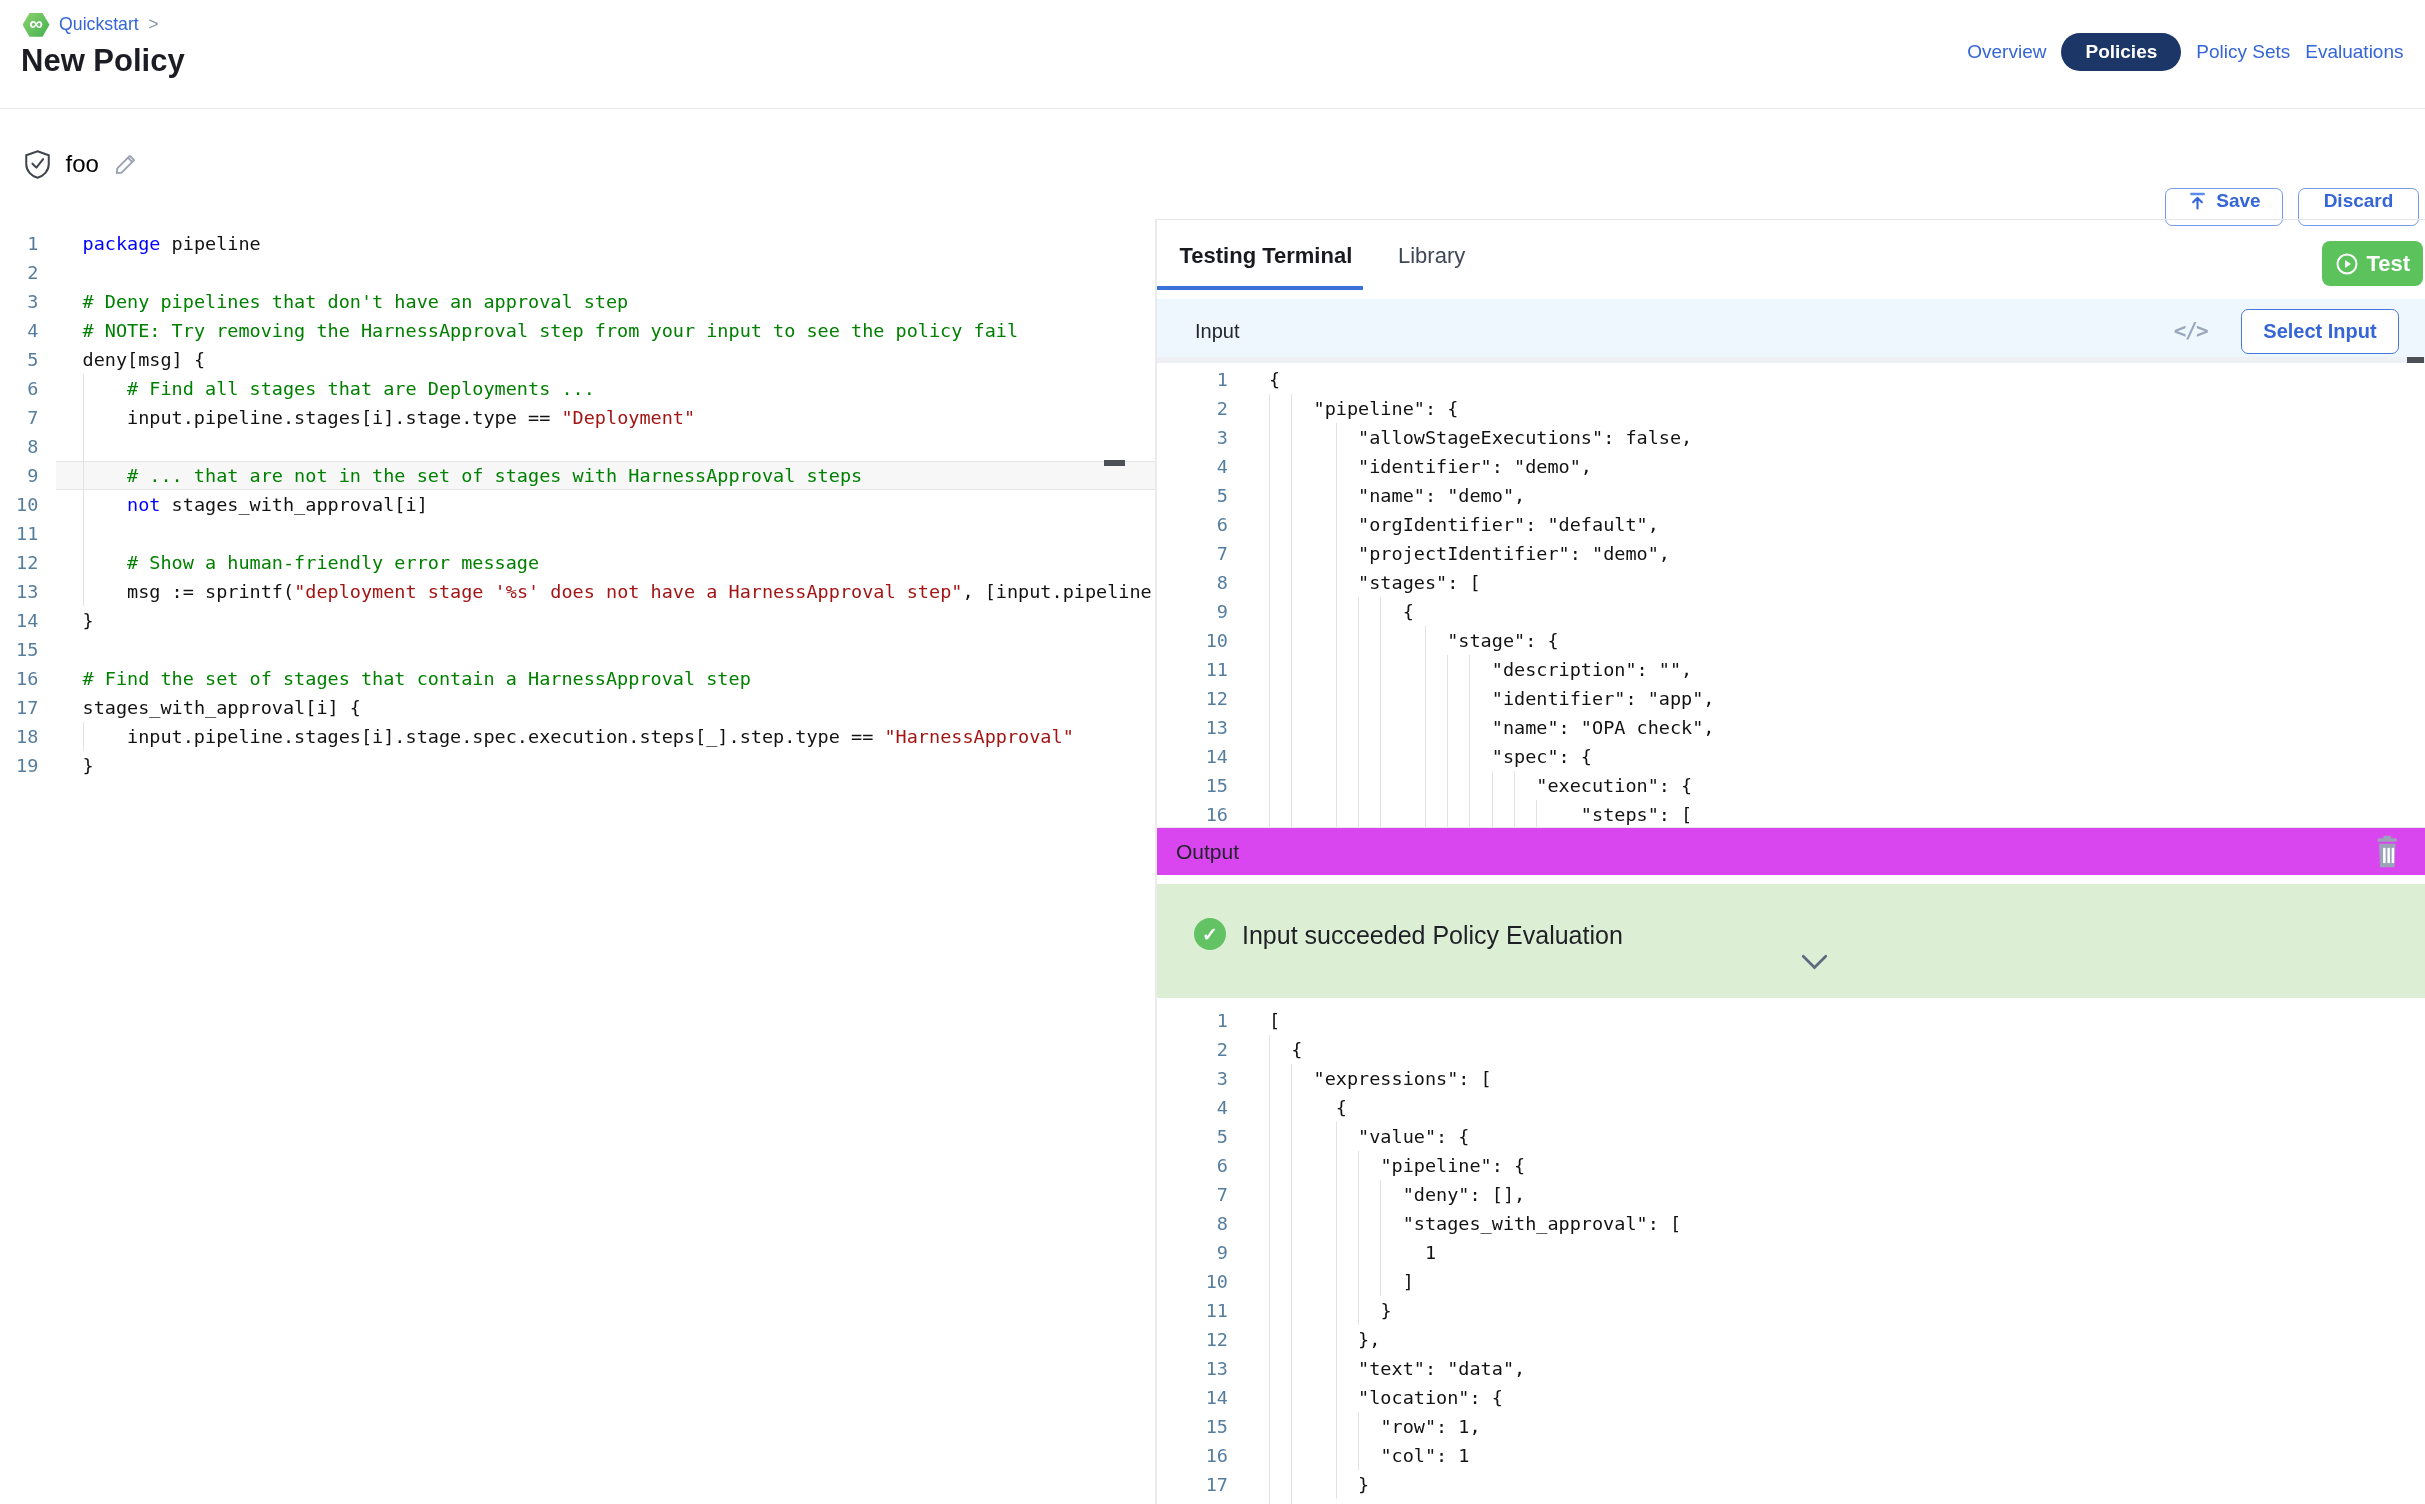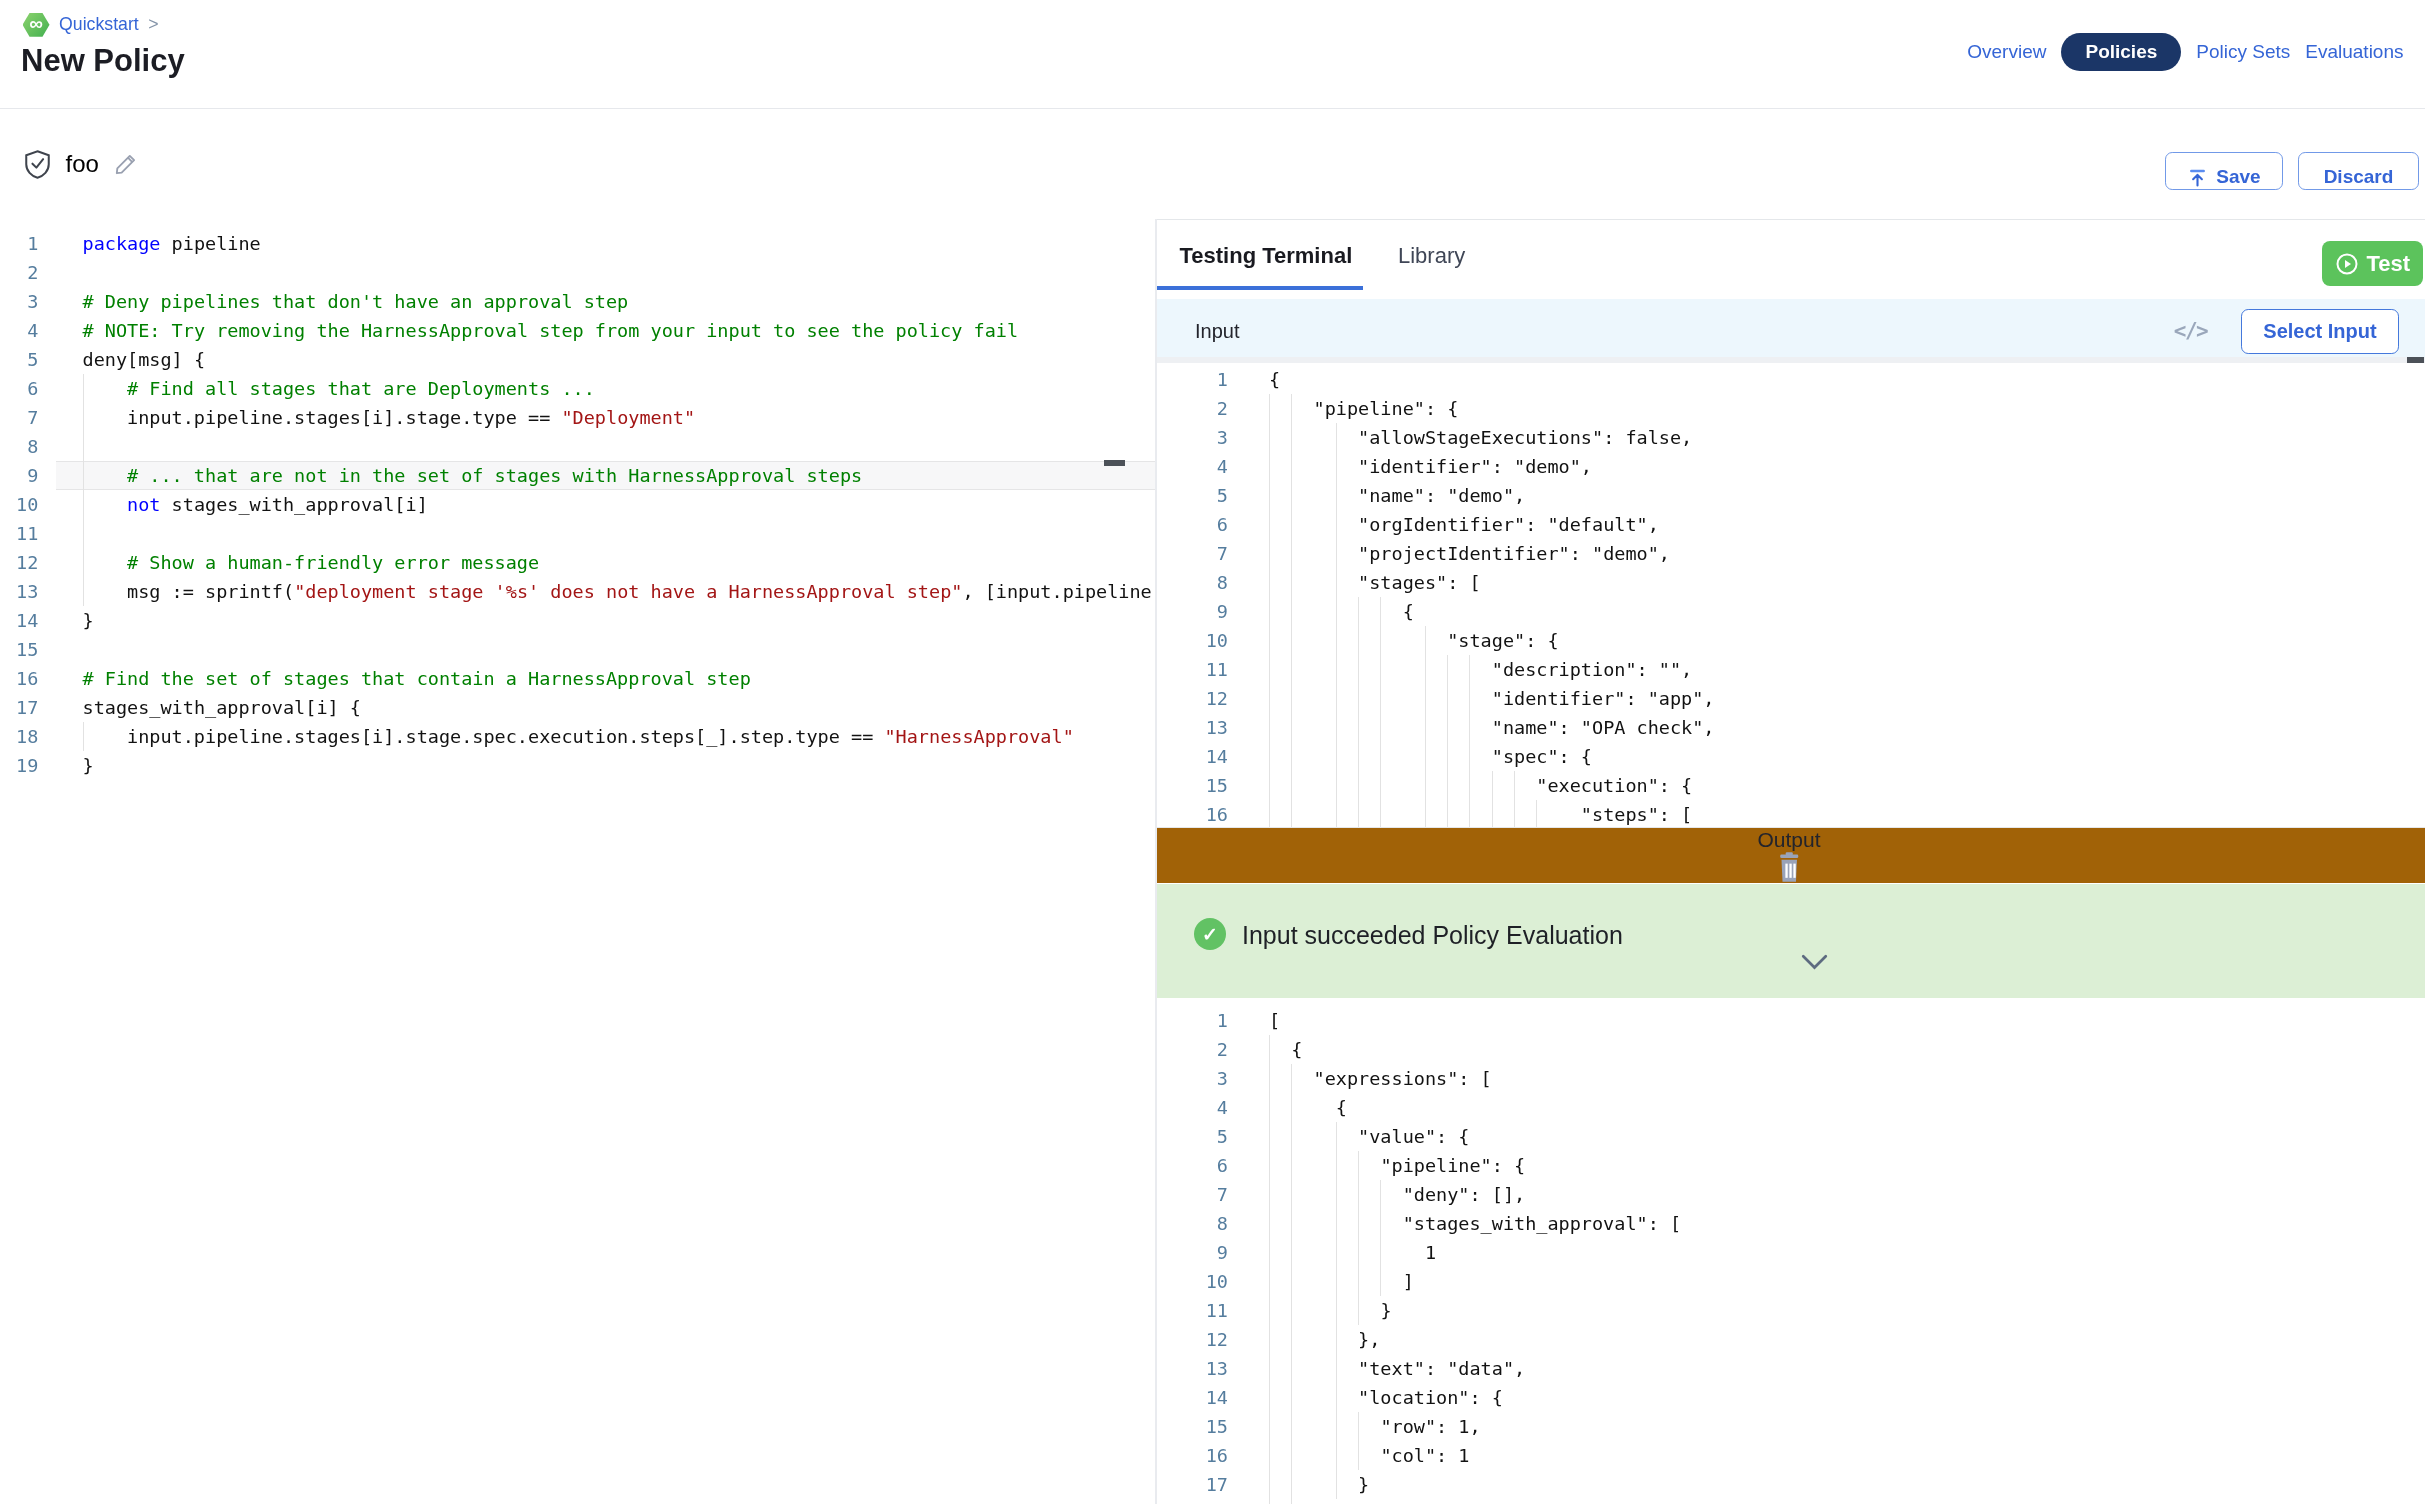--- a/index.html
+++ b/index.html
@@ -18,23 +18,23 @@
 
   .nav{position:absolute;right:22.5px;top:33px;display:flex;align-items:center;gap:15px;height:38px;}
   .nav a{color:var(--c-accent);font-size:19px;font-weight:500;text-decoration:none;line-height:38px;}
   .nav a.active{background:var(--c-pill);color:#fff;border-radius:19px;padding:0 24px;font-weight:bold;}
 
   .hr1{position:absolute;left:0;top:108px;width:100%;height:0.8px;background:var(--c-divider);}
 
   
   .policy-name-row{position:absolute;left:24px;top:149px;display:flex;align-items:center;gap:14.5px;}
   .policy-name{font-size:24px;font-weight:normal;color:#000000;}
-  .btn{display:inline-flex;align-items:flex-end;justify-content:center;gap:8px;background:#fff;
+  .btn{display:inline-flex;align-items:flex-start;justify-content:center;gap:8px;background:#fff;
        border:1.6px solid #7199e8;border-radius:7.2px;color:var(--c-accent);
-       font-size:19px;font-weight:600;font-family:inherit;cursor:pointer;}
+       font-size:19px;font-weight:600;font-family:inherit;cursor:pointer;margin-top:36px;}
   .save-btn{position:absolute;left:2165px;top:152px;width:118px;height:38px;}
   .discard-btn{position:absolute;left:2298px;top:152px;width:121px;height:38px;}
 
   .hr2{position:absolute;left:0;top:219px;width:100%;height:0.8px;background:#e4e7ea;}
 
   
   .ed{font-family:"DejaVu Sans Mono","Liberation Mono",monospace;font-size:18.5px;line-height:29px;}
   .ed-row{display:flex;height:29px;white-space:pre;}
   .ed-gutter{flex:0 0 56px;text-align:right;padding-right:17.7px;color:var(--c-lineno);box-sizing:border-box;}
   .ed-code{flex:1;padding-left:26.5px;white-space:pre;}
@@ -64,23 +64,23 @@
              display:flex;align-items:center;box-sizing:border-box;padding:0 27px 0 38px;}
   .input-label{font-size:20px;color:#23242c;flex:1;}
   .code-icon{font-family:"DejaVu Sans Mono",monospace;font-size:21px;font-weight:bold;color:#9aa7bb;
              margin-right:34px;letter-spacing:-1.6px;cursor:pointer;}
   .select-input-btn{width:158px;height:45px;border:1.6px solid #4478dc;border-radius:7.2px;background:#fff;
             color:var(--c-accent);font-size:20px;font-weight:600;font-family:inherit;cursor:pointer;}
   .top-strip{position:absolute;left:0;top:138px;width:100%;height:6.4px;background:#eef0f3;}
   .input-editor{position:absolute;left:0;top:145px;width:100%;height:464px;overflow:hidden;
                 background:#fff;padding-top:0.8px;box-sizing:border-box;}
 
-  .output-header{position:absolute;left:0;top:608px;width:100%;height:56px;background:#a16207;
+  .output-header{position:absolute;left:0;top:608px;width:100%;height:48px;background:#d946ef;
                  border-top:0.8px solid #e5e7ea;display:flex;align-items:center;box-sizing:border-box;
-                 padding:0 24px 0 19px;flex-direction:column;}
+                 padding:0 24px 0 19px;}
   .output-label{font-size:21px;color:#23242c;flex:1;}
   .trash{cursor:pointer;}
   .banner{position:absolute;left:0;top:665px;width:100%;height:114px;background:var(--c-banner);}
   .check-circle{position:absolute;left:37px;top:34px;width:32px;height:32px;border-radius:50%;
                 background:var(--c-check);color:#fff;display:flex;align-items:center;justify-content:center;
                 font-size:19px;font-weight:bold;}
   .banner-text{position:absolute;left:85px;top:37px;font-size:25px;color:#1e2026;}
   .banner-chevron{position:absolute;left:50%;top:69px;margin-left:8px;cursor:pointer;}
   .output-editor{position:absolute;left:0;top:779px;width:100%;height:506px;overflow:hidden;
                  background:#fff;padding-top:8px;box-sizing:border-box;}

